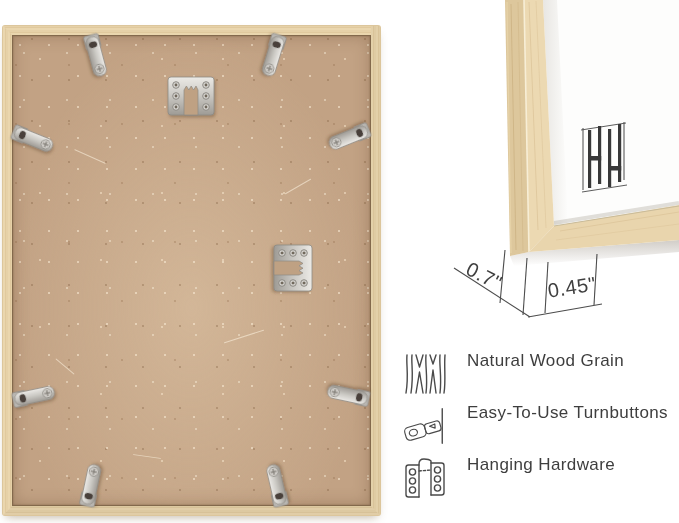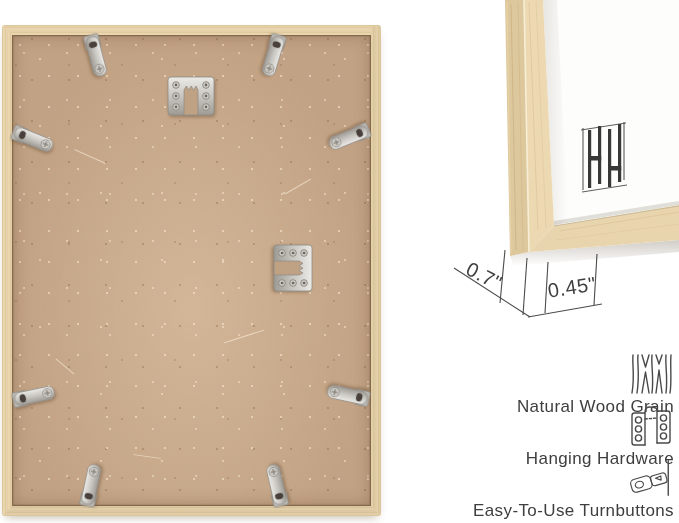--- a/index.html
+++ b/index.html
@@ -38,21 +38,21 @@
     border:1px solid rgba(110,85,58,.75);
     box-shadow:inset 0 0 16px rgba(96,66,38,.32), inset 0 0 2px rgba(70,45,25,.45);
   }
   .scratch{position:absolute;height:1px;background:rgba(255,246,228,.55);border-radius:1px;}
   .hw-overlay{position:absolute;left:0;top:0;}
   
   .corner-detail{position:absolute;left:440px;top:0;}
   .dim-text{font-size:20px;fill:#3f3f3f;letter-spacing:.5px;}
   
   .features{position:absolute;left:402px;top:351px;width:272px;}
-  .feature-row{display:flex;align-items:flex-end;height:46px;margin-bottom:6px;flex-direction:column;}
+  .feature-row{display:flex;align-items:flex-start;height:46px;margin-bottom:6px;}
   .feature-icon{width:46px;height:46px;flex:0 0 46px;}
   .feature-label{
     margin-left:19px;font-size:17px;color:#3e3e3e;letter-spacing:.4px;
     white-space:nowrap;font-weight:400;
   }
   svg text{font-family:"Liberation Sans",sans-serif;}
 </style>
 </head>
 <body>
 
@@ -197,42 +197,42 @@
         <path d="M24,4 C23,15 26,26 24,42"></path>
         <path d="M28,4 L31,13 L34,4"></path>
         <path d="M28,42 L31,19 L34,42"></path>
         <path d="M38,4 C37,14 40,26 38,42"></path>
         <path d="M43,4 C42,16 44,30 42,42"></path>
       </svg>
       <span class="feature-label">Natural Wood Grain</span>
     </div>
 
     <div class="feature-row">
+      <svg class="feature-icon" viewBox="0 0 56 48" fill="none" stroke="#4a4a4a" stroke-width="1.4" stroke-linecap="round" stroke-linejoin="round">
+        <line x1="49" y1="3" x2="49" y2="45" stroke-width="1.7"></line>
+        <g transform="rotate(-16 28 27)">
+          <rect x="3" y="20" width="25" height="16" rx="5"></rect>
+          <ellipse cx="13" cy="28" rx="5" ry="4"></ellipse>
+          <rect x="28" y="22" width="19" height="12.5" rx="3.5"></rect>
+          <path d="M34,26 L41,25 L40,30 Z"></path>
+        </g>
+      </svg>
+      <span class="feature-label">Easy-To-Use Turnbuttons</span>
+    </div>
+
+    <div class="feature-row">
       <svg class="feature-icon" viewBox="0 0 46 46" fill="none" stroke="#4a4a4a" stroke-width="1.4" stroke-linecap="round" stroke-linejoin="round">
         <path d="M17,42 H6.5 Q4,42 4,39.5 V12.5 Q4,10 6.5,10 H17"></path>
         <path d="M29,40 H39.5 Q42,40 42,37.5 V10.5 Q42,8 39.5,8 H29"></path>
         <path d="M17,42 V9 Q17,4 22,4 Q27,4 29,6 V40"></path>
         <path d="M17,16 L29,15" stroke-dasharray="2.3 2"></path>
         <circle cx="10.5" cy="17" r="3.1"></circle>
           <circle cx="10.5" cy="26" r="3.1"></circle>
           <circle cx="10.5" cy="35" r="3.1"></circle>
         <circle cx="35.5" cy="15" r="3.1"></circle>
           <circle cx="35.5" cy="24" r="3.1"></circle>
           <circle cx="35.5" cy="33" r="3.1"></circle>
       </svg>
       <span class="feature-label">Hanging Hardware</span>
     </div>
 
-    <div class="feature-row">
-      <svg class="feature-icon" viewBox="0 0 56 48" fill="none" stroke="#4a4a4a" stroke-width="1.4" stroke-linecap="round" stroke-linejoin="round">
-        <line x1="49" y1="3" x2="49" y2="45" stroke-width="1.7"></line>
-        <g transform="rotate(-16 28 27)">
-          <rect x="3" y="20" width="25" height="16" rx="5"></rect>
-          <ellipse cx="13" cy="28" rx="5" ry="4"></ellipse>
-          <rect x="28" y="22" width="19" height="12.5" rx="3.5"></rect>
-          <path d="M34,26 L41,25 L40,30 Z"></path>
-        </g>
-      </svg>
-      <span class="feature-label">Easy-To-Use Turnbuttons</span>
-    </div>
-
   </div>
 </div>
 
 </body></html>

